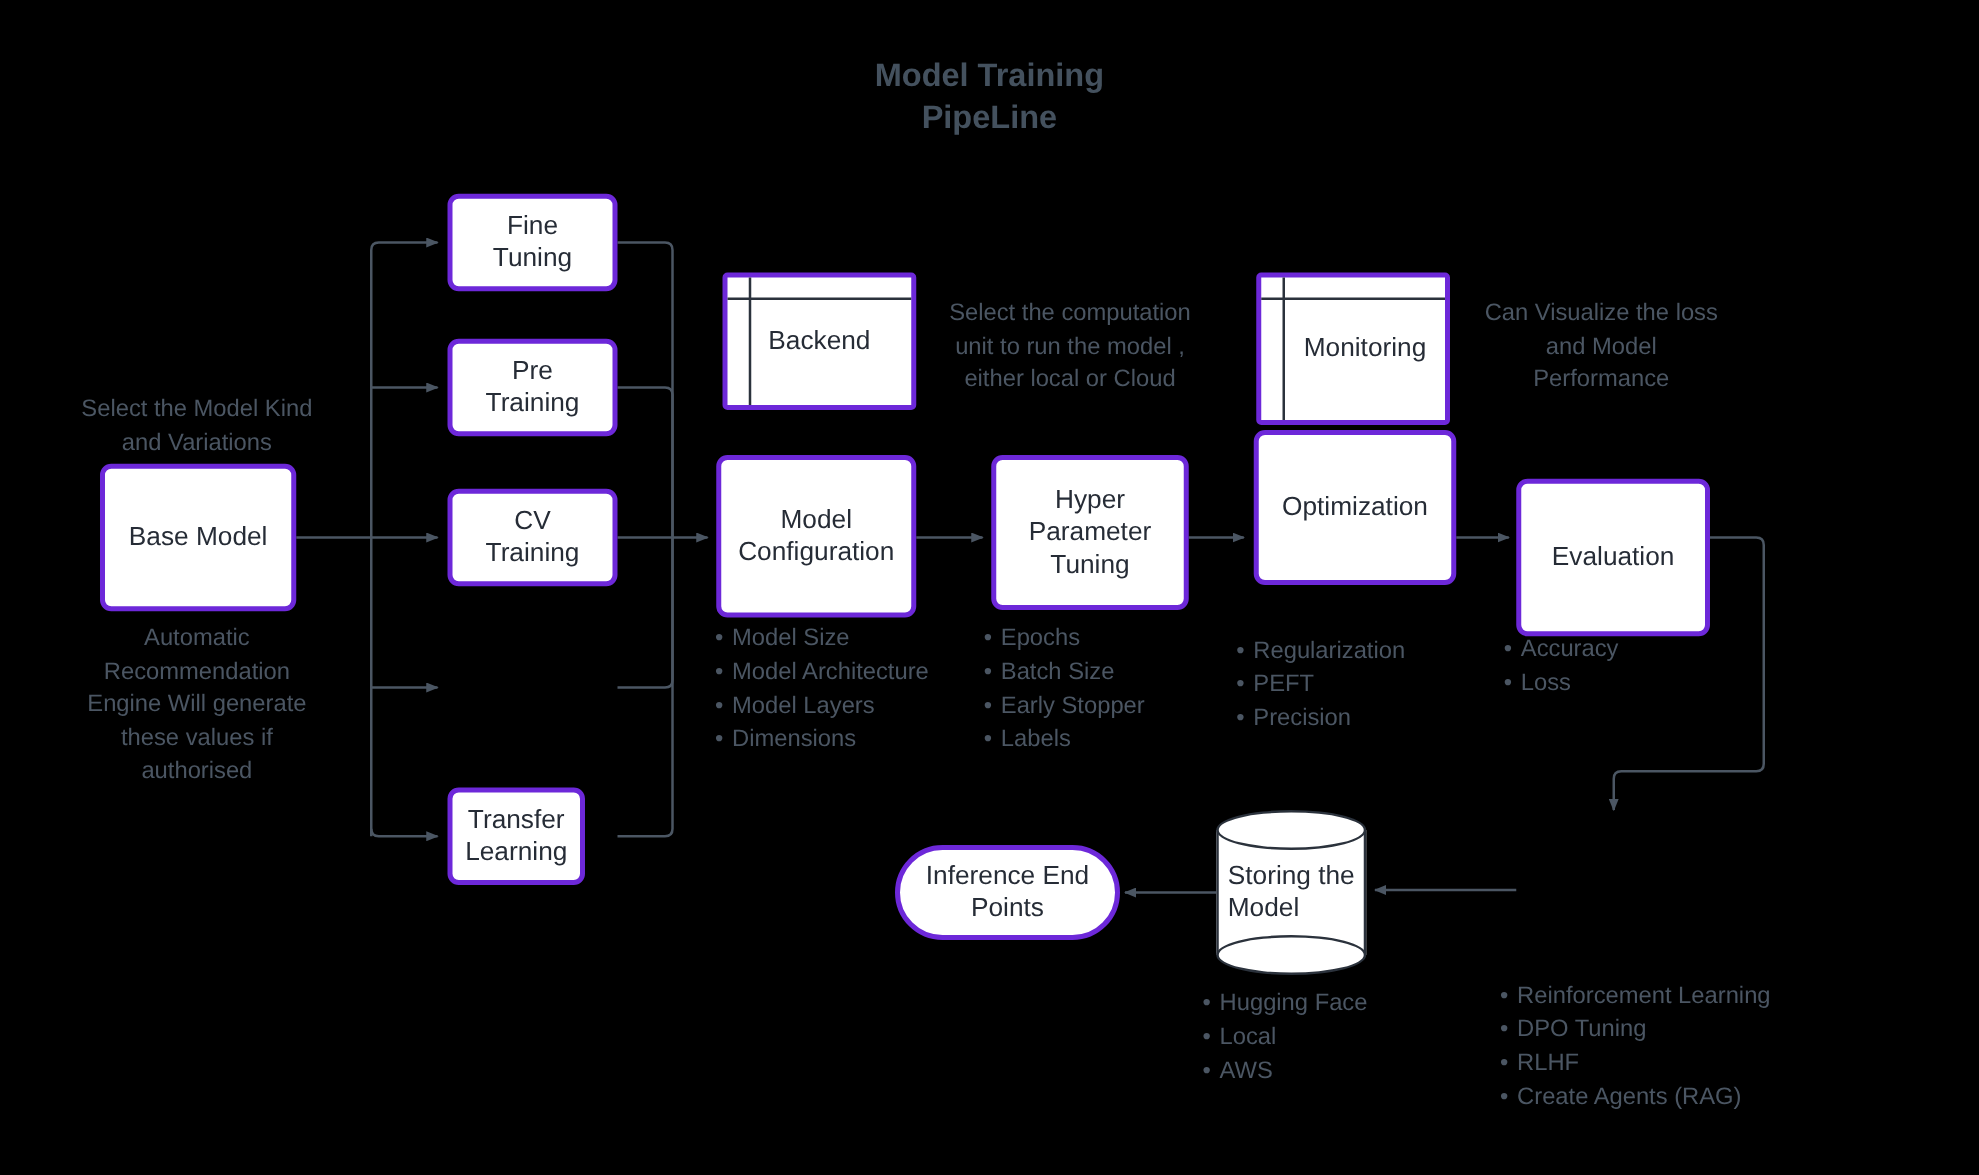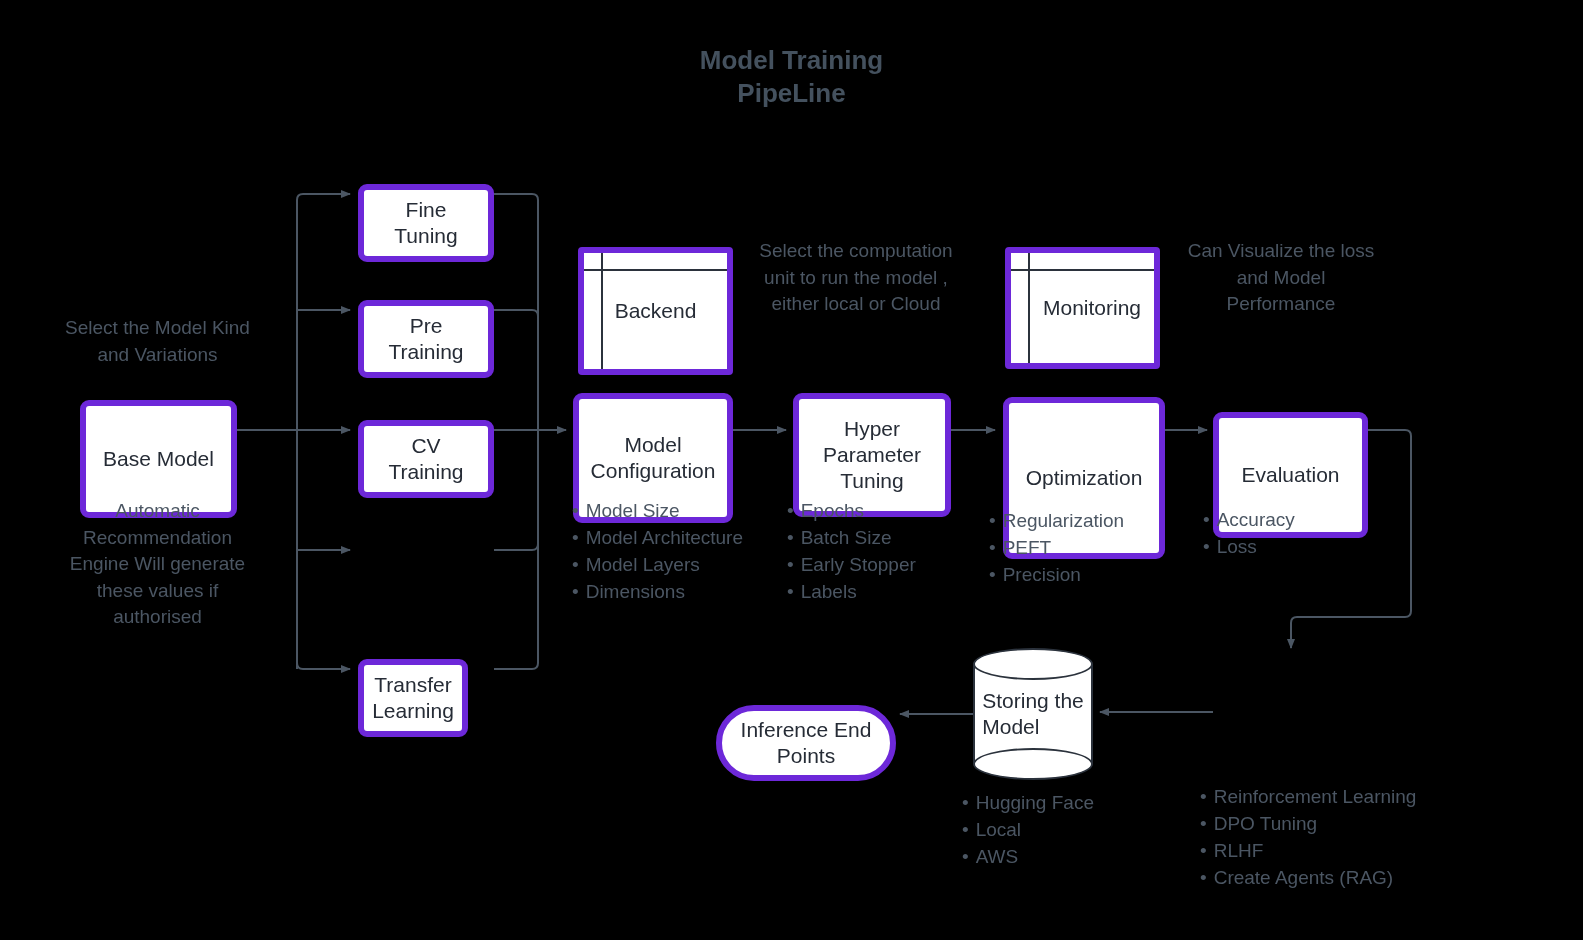--- a/index.html
+++ b/index.html
@@ -30,32 +30,31 @@
     text-align: center;
     font-size: 26px;
     font-weight: bold;
     color: #44515e;
     line-height: 1.25;
     white-space: pre-line;
   }
   .node {
     position: absolute;
     background: #ffffff;
-    border: 6px solid #6d28d9;
+    border: 4px solid #6d28d9;
     box-sizing: border-box;
     display: flex;
     align-items: center;
     justify-content: center;
     text-align: center;
     color: #262c36;
     font-size: 21px;
     line-height: 1.25;
     white-space: pre-line;
     border-radius: 9px;
-    margin-top: 29px;
   }
   .node.sharp { border-radius: 4px; }
   .node.pill { border-radius: 60px; }
   
   .win-top {
     position: absolute;
     left: 0; top: 16px;
     width: 100%;
     height: 2px;
     background: #2b323c;
@@ -206,21 +205,21 @@
 
   <div class="node" style="left:358px; top:155px; width:136px; height:78px;">Fine
 Tuning</div>
   <div class="node" style="left:358px; top:271px; width:136px; height:78px;">Pre
 Training</div>
   <div class="node" style="left:358px; top:391px; width:136px; height:78px;">CV
 Training</div>
   <div class="node" style="left:358px; top:630px; width:110px; height:78px;">Transfer
 Learning</div>
 
-  <div class="node sharp" style="left:578px; top:218px; width:155px; height:128px;">
+  <div class="node sharp" style="left:578px; top:218px; width:155px; height:110px;">
     <span class="win-top"></span>
     <span class="win-left"></span>
     <span>Backend</span>
   </div>
   <div class="note" style="left:740px; top:238px; width:232px;">Select the computation
 unit to run the model ,
 either local or Cloud</div>
 
   <div class="node sharp" style="left:1005px; top:218px; width:155px; height:122px;padding-left:19px;">
     <span class="win-top"></span>
@@ -243,21 +242,21 @@
   <div class="node" style="left:793px; top:364px; width:158px; height:124px;">Hyper
 Parameter
 Tuning</div>
   <div class="bullets" style="left:787px; top:498px;">
     <div class="bl">Epochs</div>
     <div class="bl">Batch Size</div>
     <div class="bl">Early Stopper</div>
     <div class="bl">Labels</div>
   </div>
 
-  <div class="node" style="left:1003px; top:368px; width:162px; height:162px;">Optimization</div>
+  <div class="node" style="left:1003px; top:344px; width:162px; height:124px;">Optimization</div>
   <div class="bullets" style="left:989px; top:508px;">
     <div class="bl">Regularization</div>
     <div class="bl">PEFT</div>
     <div class="bl">Precision</div>
   </div>
 
   <div class="node" style="left:1213px; top:383px; width:155px; height:126px;">Evaluation</div>
   <div class="bullets" style="left:1203px; top:507px;">
     <div class="bl">Accuracy</div>
     <div class="bl">Loss</div>

